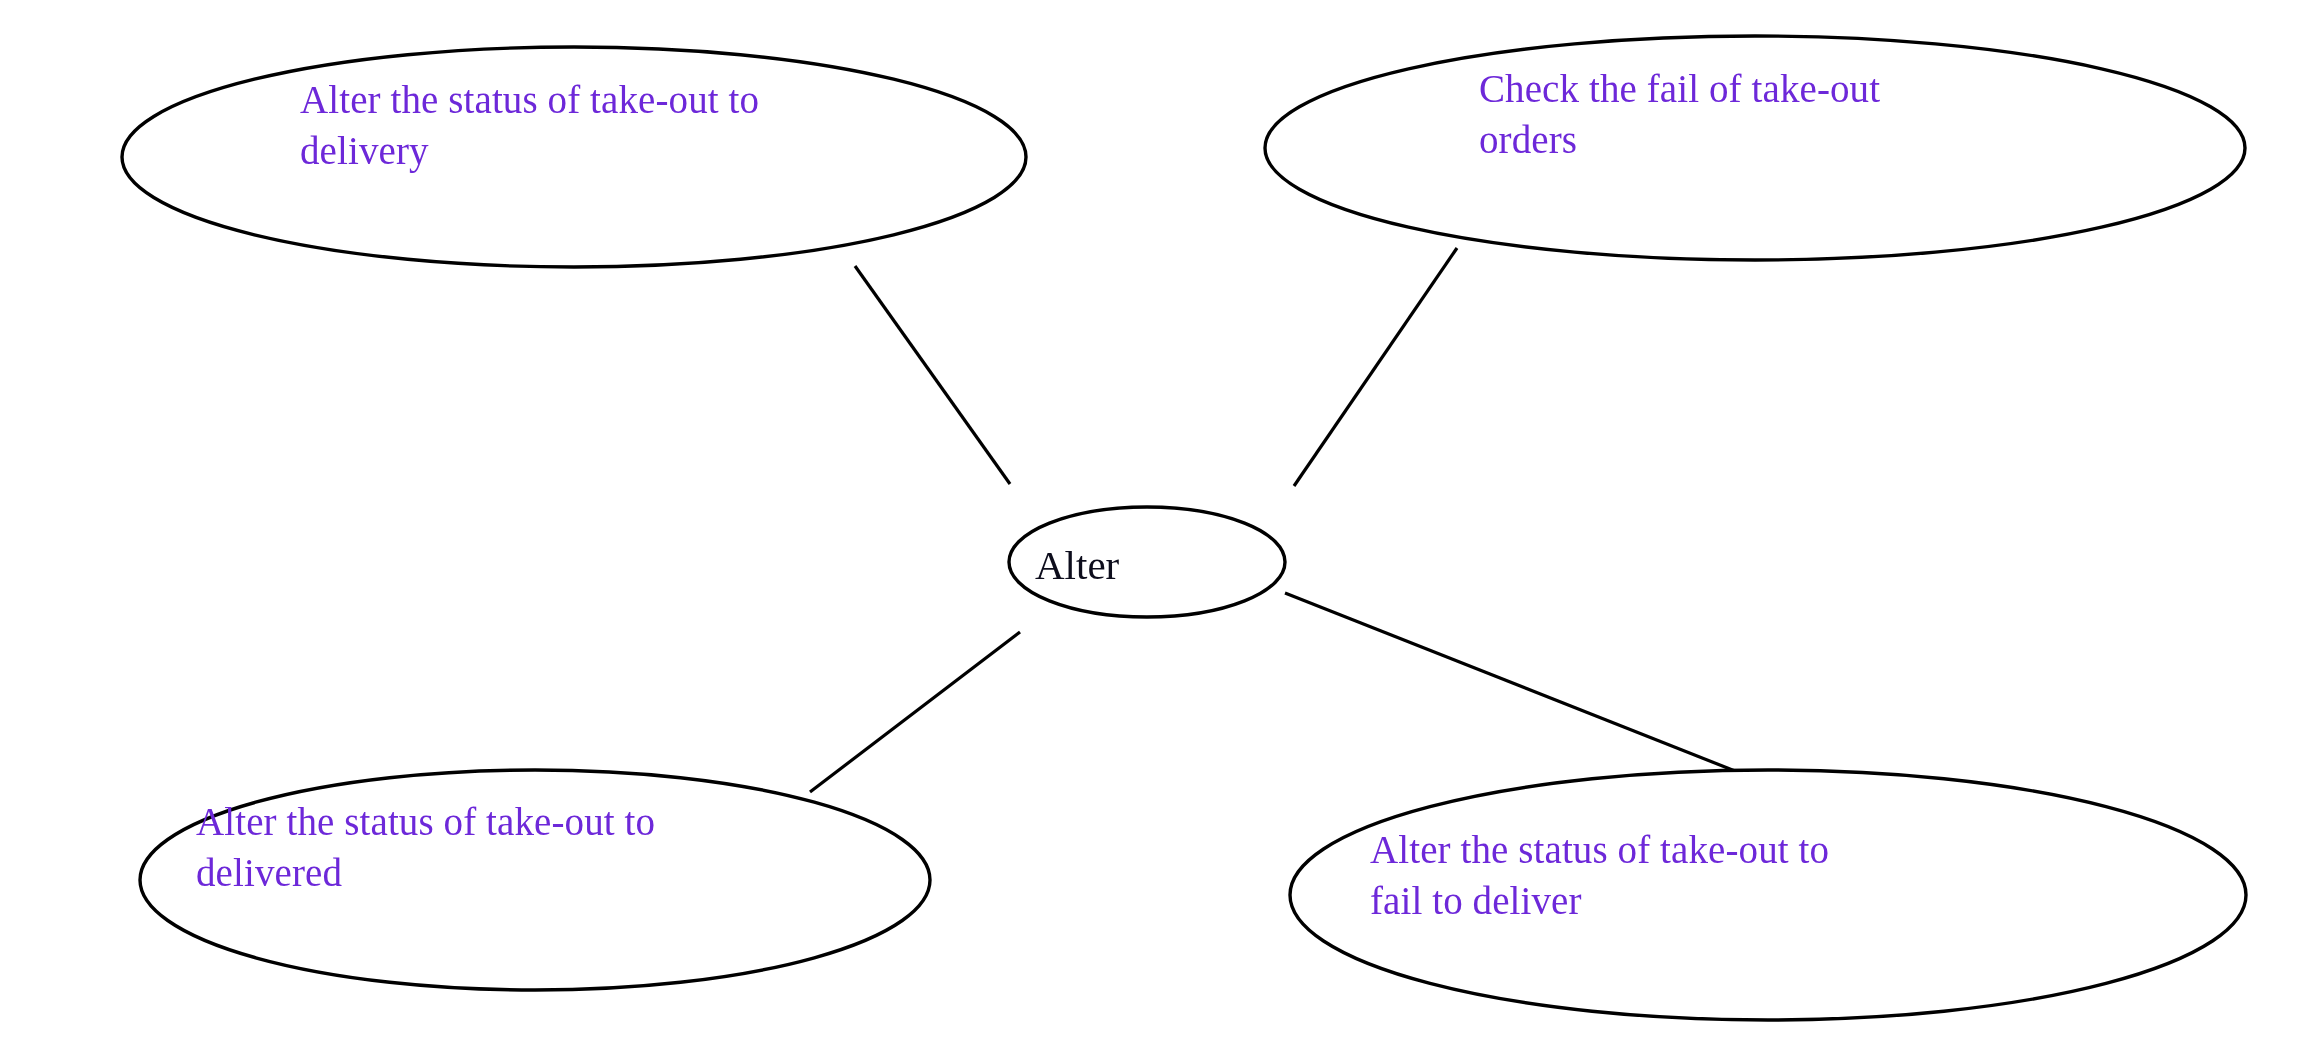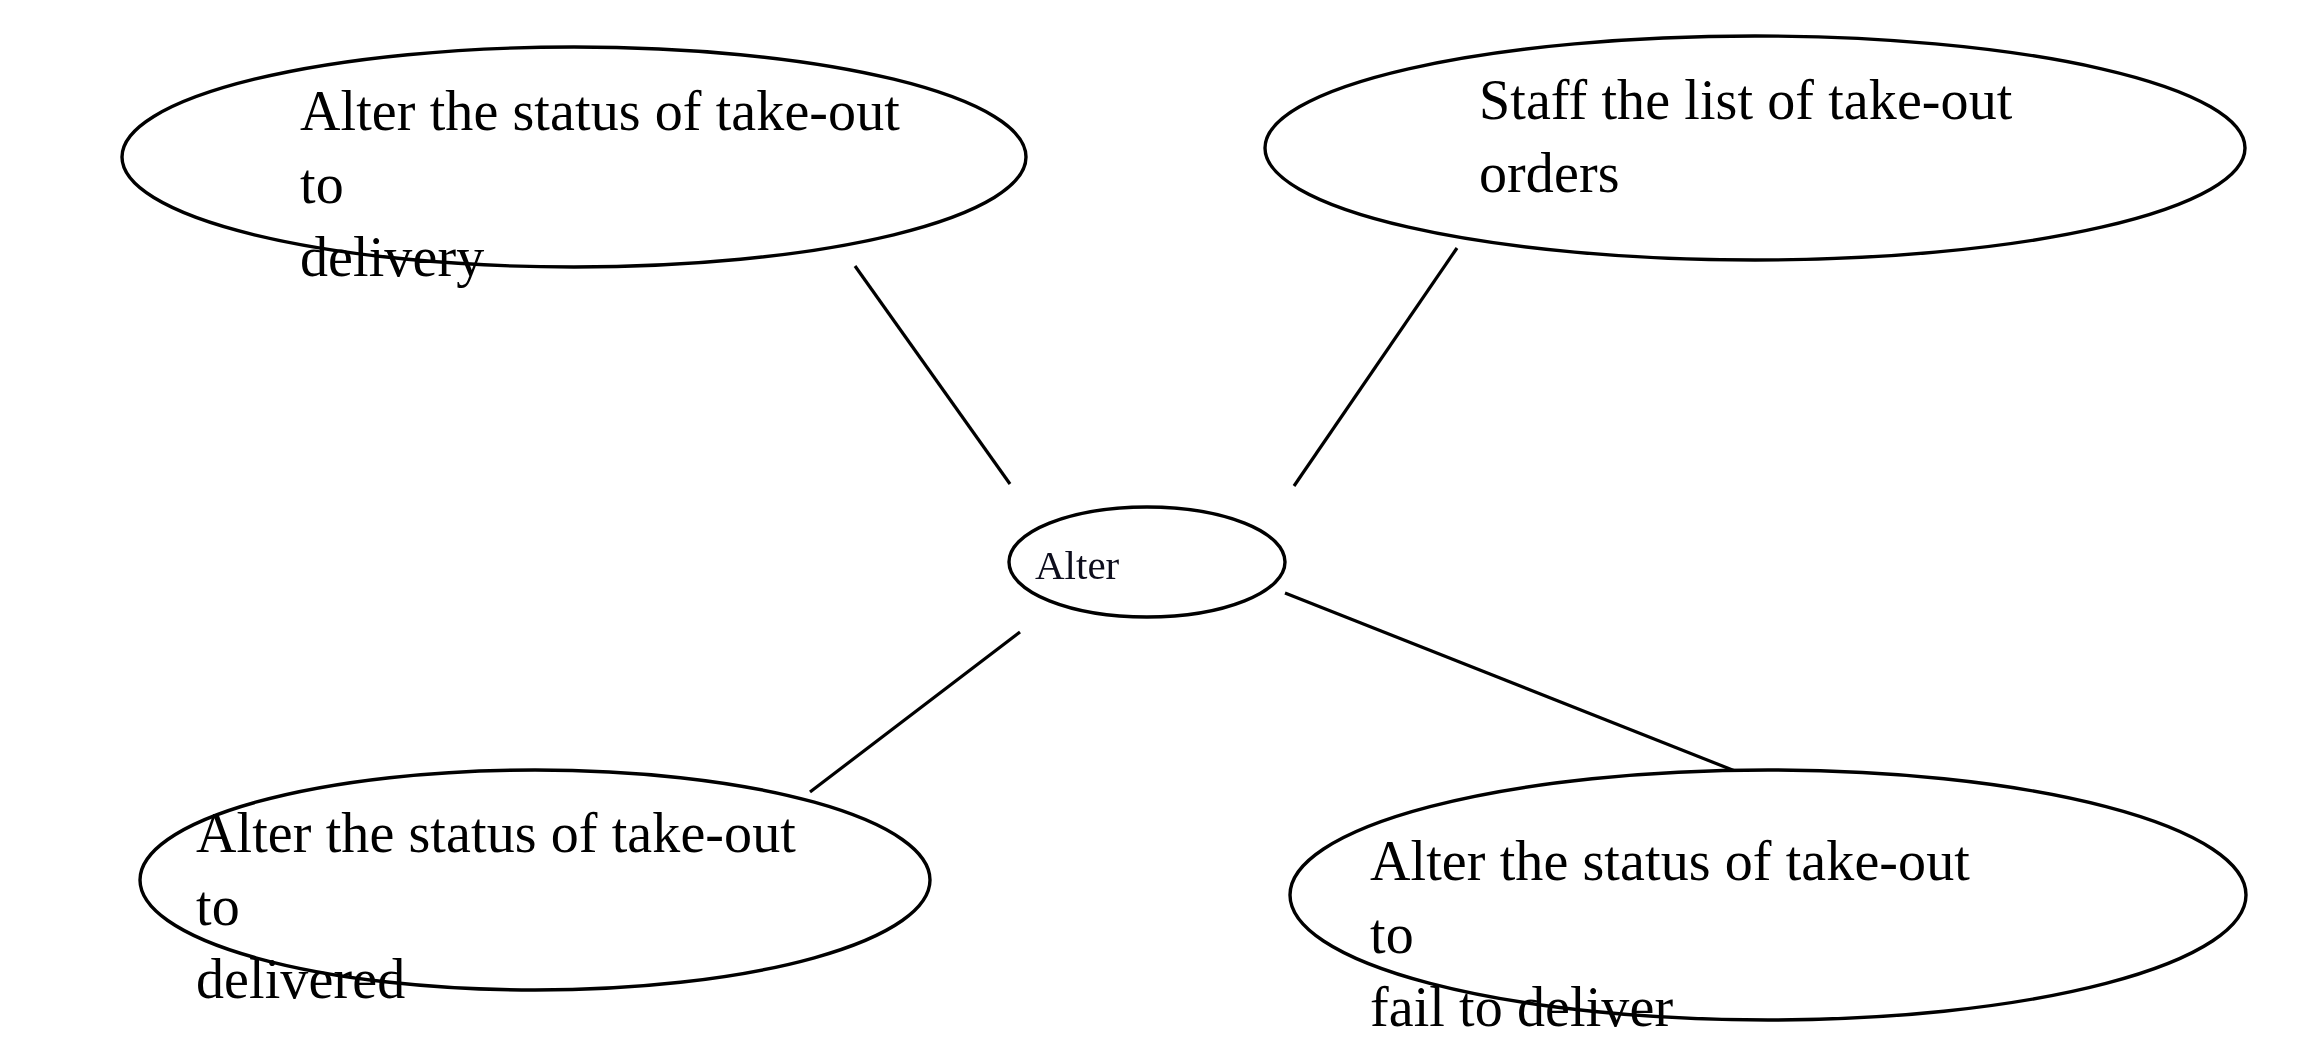--- a/index.html
+++ b/index.html
@@ -34,23 +34,23 @@
     stroke: #000000;
     stroke-width: 3.4;
   }
   .assoc-line {
     stroke: #000000;
     stroke-width: 3.2;
     fill: none;
   }
   .node-label {
     position: absolute;
-    color: #000000;
+    color: #6d28d9;
     font-family: "Liberation Serif", "DejaVu Serif", serif;
-    font-size: 56px;
+    font-size: 39px;
     line-height: 1.30;
     white-space: pre-line;
     letter-spacing: 0.1px;
     pointer-events: none;
   }
   .actor-label {
     position: absolute;
     color: #0d0d1c;
     font-family: "Liberation Serif", "DejaVu Serif", serif;
     font-size: 41px;
@@ -79,21 +79,21 @@
     <ellipse class="uc-ellipse" cx="1755" cy="148" rx="490" ry="112"></ellipse>
     <ellipse class="uc-ellipse" cx="535" cy="880" rx="395" ry="110"></ellipse>
     <ellipse class="uc-ellipse" cx="1768" cy="895" rx="478" ry="125"></ellipse>
 
     <ellipse class="actor-ellipse" cx="1147" cy="562" rx="138" ry="55"></ellipse>
   </svg>
 
   <div class="node-label" style="left:300px; top:75px; width:640px;">Alter the status of take-out to
 delivery</div>
 
-  <div class="node-label" style="left:1479px; top:64px; width:620px;">Staff the list of take-out
+  <div class="node-label" style="left:1479px; top:64px; width:620px;">Check the fail of take-out
 orders</div>
 
   <div class="node-label" style="left:196px; top:797px; width:640px;">Alter the status of take-out to
 delivered</div>
 
   <div class="node-label" style="left:1370px; top:825px; width:640px;">Alter the status of take-out to
 fail to deliver</div>
 
   <div class="actor-label" style="left:1035px; top:539px;">Alter</div>
 

